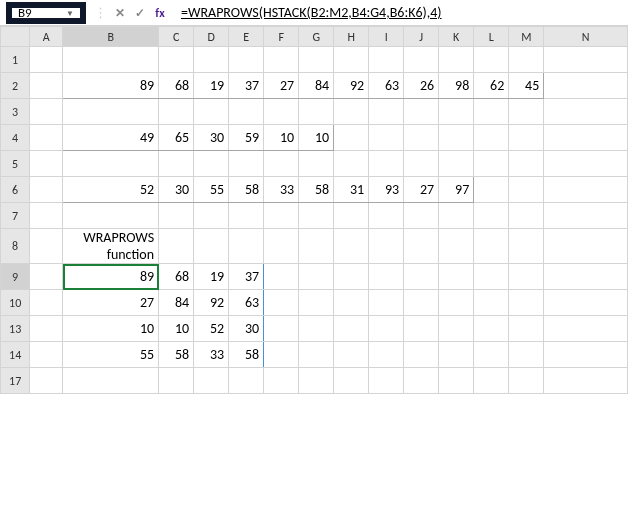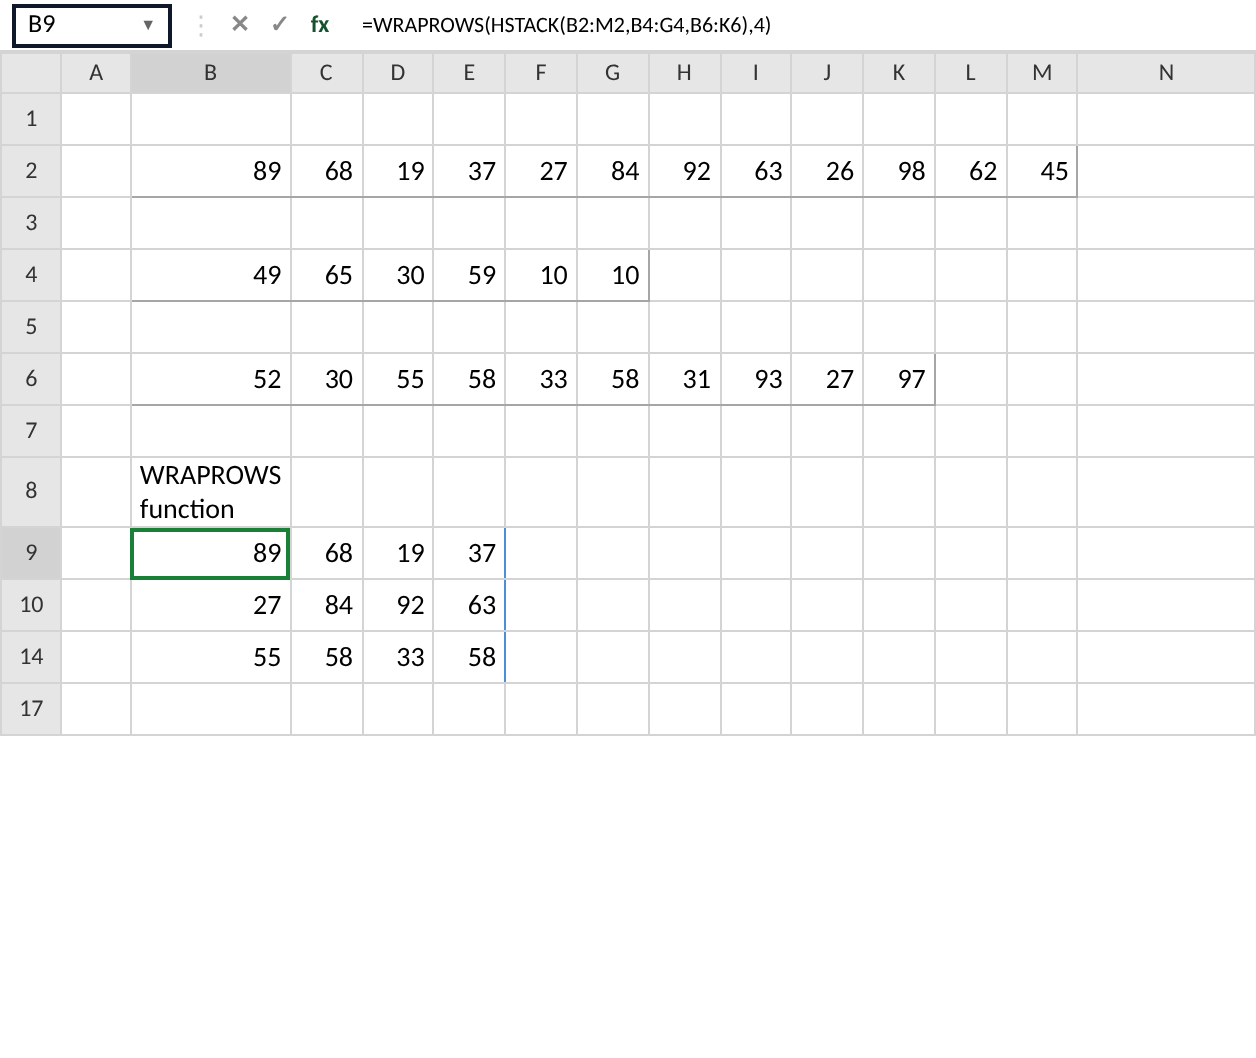--- a/index.html
+++ b/index.html
@@ -1,33 +1,33 @@
 <!DOCTYPE html>
 <html><head>
   <meta charset="utf-8">
   <style>
     * { box-sizing: border-box; margin: 0; padding: 0; }
     body { font-family: -apple-system, 'Segoe UI', Calibri, sans-serif; font-size: 13px; background: #fff; width: 628px; height: 529px; overflow: hidden; }
     .formula-bar { display: flex; align-items: center; height: 26px; background: #fff; border-bottom: 1px solid #d4d4d4; }
-    .name-box { width: 80px; height: 22px; border: 2px solid #0f172a; display: flex; align-items: center; padding: 0 6px; margin-left: 6px; justify-content: space-between; }
+    .name-box { width: 80px; height: 22px; border: 6px solid #0f172a; display: flex; align-items: center; padding: 0 6px; margin-left: 6px; justify-content: space-between; }
     .name-box-chevron { color: #666; font-size: 8px; }
     .fb-btns { display: flex; align-items: center; gap: 6px; margin: 0 8px; }
     .fb-sep { color: #ccc; }
     .fb-btn { color: #888; font-size: 12px; font-weight: bold; cursor: pointer; width: 14px; text-align: center; }
-    .fx { color: #14532d; }
-    .formula-input { flex: 1; padding: 0 6px; font-size: 11px; white-space: nowrap; overflow: hidden; }
+    .fx { color: #4c1d95; }
+    .formula-input { flex: 1; padding: 0 6px; font-size: 14px; white-space: nowrap; overflow: hidden; text-decoration: underline; }
     .grid-wrap { position: relative; }
     table { border-collapse: collapse; table-layout: fixed; }
     th, td { border: 1px solid #d4d4d4; text-align: center; vertical-align: middle; }
     .corner { width: 32px; height: 20px; background: #e6e6e6; }
     .col-h { height: 20px; background: #e6e6e6; color: #333; font-weight: normal; font-size: 12px; }
     .row-h { width: 32px; background: #e6e6e6; color: #333; font-weight: normal; font-size: 12px; }
     .col-h.sel, .row-h.sel { background: #d2d2d2; }
     td.cell { height: 26px; background: #fff; padding: 0 4px; text-align: right; font-size: 14px; }
-    td.cell.text { text-align: left; padding-left: 4px; }
+    td.cell.text { text-align: right; padding-left: 20px; }
     td.cell.bt { border-top: 1px solid #a6a6a6; }
     td.cell.bb { border-bottom: 1px solid #a6a6a6; }
     td.cell.bl { border-left: 1px solid #a6a6a6; }
     td.cell.br { border-right: 1px solid #a6a6a6; }
     td.cell.active { outline: 2px solid #1a7f37; outline-offset: -2px; position: relative; }
     .spill-t { border-top: 1px solid #4a90d9; }
     .spill-l { border-left: 1px solid #4a90d9; }
     .spill-r { border-right: 1px solid #4a90d9; }
     .spill-b { border-bottom: 1px solid #4a90d9; }
   </style>
@@ -251,20 +251,37 @@
           <td class="cell"></td>
           <td class="cell"></td>
           <td class="cell"></td>
           <td class="cell"></td>
           <td class="cell"></td>
           <td class="cell"></td>
           <td class="cell"></td>
           <td class="cell"></td>
         </tr>
         <tr>
+          <th class="row-h">13</th>
+          <td class="cell"></td>
+          <td class="cell spill-l">10</td>
+          <td class="cell">10</td>
+          <td class="cell">52</td>
+          <td class="cell spill-r">30</td>
+          <td class="cell"></td>
+          <td class="cell"></td>
+          <td class="cell"></td>
+          <td class="cell"></td>
+          <td class="cell"></td>
+          <td class="cell"></td>
+          <td class="cell"></td>
+          <td class="cell"></td>
+          <td class="cell"></td>
+        </tr>
+        <tr>
           <th class="row-h">14</th>
           <td class="cell"></td>
           <td class="cell spill-l">55</td>
           <td class="cell">58</td>
           <td class="cell">33</td>
           <td class="cell spill-r">58</td>
           <td class="cell"></td>
           <td class="cell"></td>
           <td class="cell"></td>
           <td class="cell"></td>

